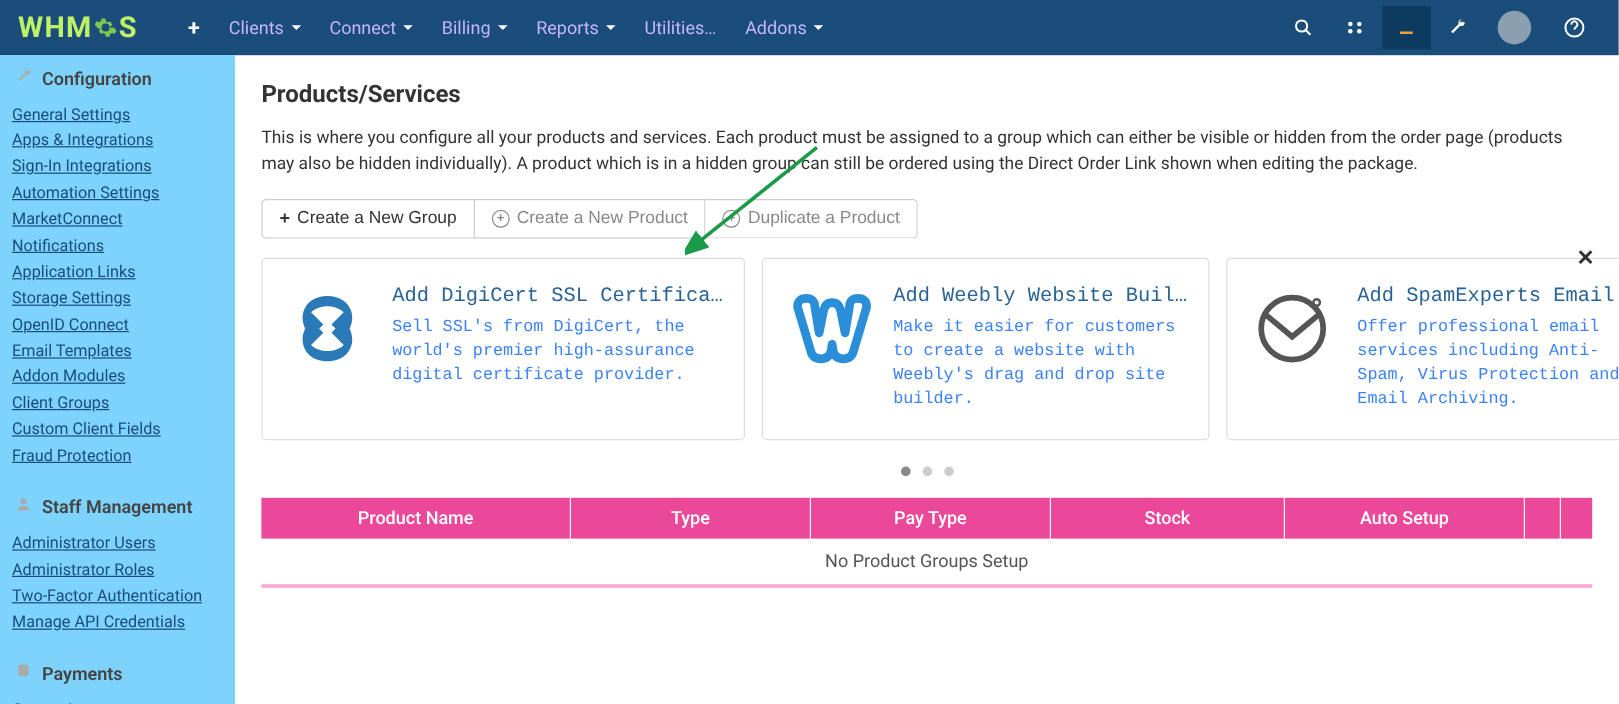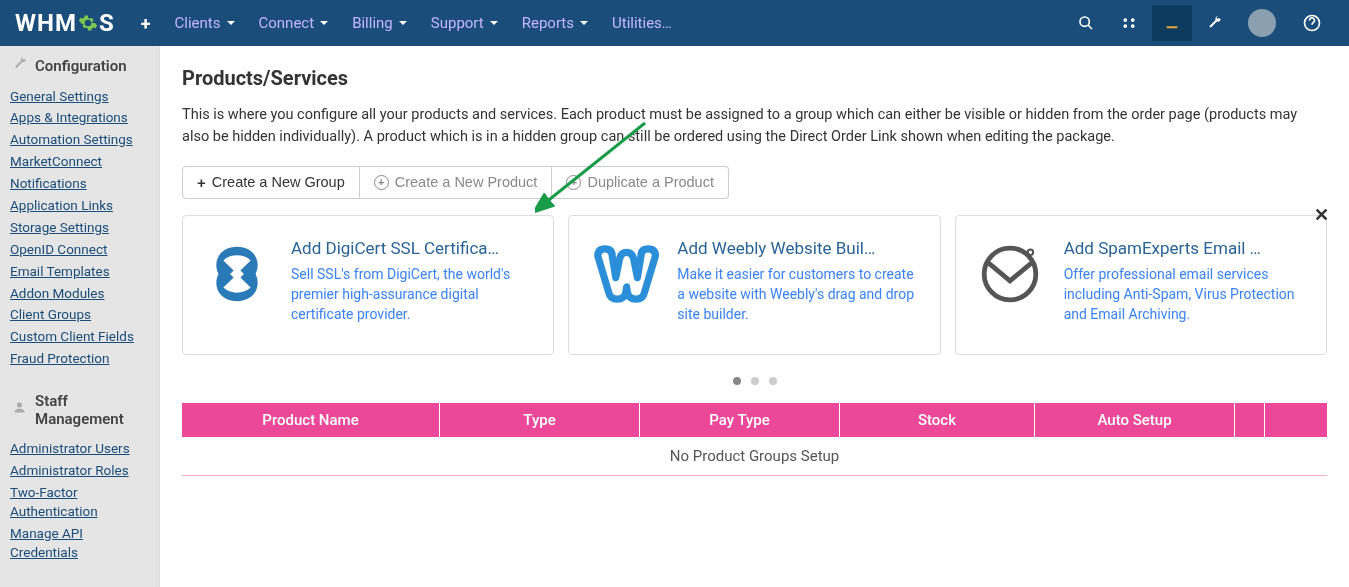--- a/index.html
+++ b/index.html
@@ -1,30 +1,30 @@
 <!DOCTYPE html>
 <html><head>
 <meta charset="utf-8">
 <style>
 * { margin: 0; padding: 0; box-sizing: border-box; }
 body { font-family: -apple-system, BlinkMacSystemFont, "Segoe UI", Roboto, "Helvetica Neue", Arial, sans-serif; font-size: 14px; background: #fff; color: #333; width: 1349px; height: 587px; overflow: hidden; }
 .navbar { background: #1a4d7a; height: 46px; display: flex; align-items: center; padding: 0 15px; color: #fff; }
-.logo { font-size: 24px; font-weight: bold; color: #ffffff; letter-spacing: 1px; margin-right: 16px; display: flex; align-items: center; }
+.logo { font-size: 24px; font-weight: bold; color: #bef264; letter-spacing: 1px; margin-right: 32px; display: flex; align-items: center; }
 .logo .cog { color: #7ec850; display:inline-flex; align-items:center; margin:0 1px; }
 .nav-left { display: flex; align-items: center; gap: 4px; }
 .nav-item { color: #c4b5fd; padding: 12px 10px; cursor: pointer; font-size: 15px; display: flex; align-items: center; gap: 4px; }
 .plus-btn { padding: 12px 10px; cursor: pointer; font-size: 18px; font-weight:bold; }
 .caret { display: inline-block; width: 0; height: 0; border-left: 4px solid transparent; border-right: 4px solid transparent; border-top: 4px solid #fff; margin-left: 2px; vertical-align: middle; }
 .nav-right { margin-left: auto; display: flex; align-items: center; gap: 2px; }
 .nav-icon { padding: 10px 12px; cursor: pointer; display: flex; align-items: center; justify-content: center; }
 .nav-icon.active { background: #0d3b5f; }
 .avatar { width: 28px; height: 28px; border-radius: 50%; background: #8aa0b0; }
 
 .layout { display: flex; height: calc(100% - 46px); }
-.sidebar { width: 160px; background: #e5e5e5; border-right: 1px solid #ddd; padding: 0; overflow-y: auto; flex-shrink:0; }
+.sidebar { width: 196px; background: #7dd3fc; border-right: 1px solid #ddd; padding: 0; overflow-y: auto; flex-shrink:0; }
 .side-section-header { display: flex; align-items: center; gap: 8px; padding: 10px 12px; font-weight: 600; color: #444; font-size: 15px; }
 .side-section-header svg, .side-section-header .sicon { color: #999; }
 .side-links { padding: 0 10px 12px 10px; }
 .side-links a { display: block; color: #1a4d7a; text-decoration: underline; font-size: 13.5px; line-height: 1.4; padding: 1.5px 0; cursor: pointer; }
 
 .main { flex: 1; padding: 20px 22px; overflow-y: auto; position: relative; }
 h1.page-title { font-size: 20px; font-weight: 700; color: #333; margin-bottom: 14px; }
 .desc { font-size: 14.5px; color: #333; margin-bottom: 18px; line-height: 1.5; }
 
 .btn-group { display: inline-flex; border-radius: 4px; }
@@ -32,41 +32,41 @@
 .btn:first-child { border-radius: 4px 0 0 4px; }
 .btn:last-child { border-radius: 0 4px 4px 0; }
 .btn + .btn { border-left: none; }
 .btn.disabled { color: #888; cursor: not-allowed; }
 .plus-icon { font-weight: bold; font-size: 15px; }
 .circ-plus { display:inline-flex; width:15px; height:15px; border:1.5px solid currentColor; border-radius:50%; align-items:center; justify-content:center; font-size:11px; font-weight:bold; line-height:1; }
 
 .close-x { position: absolute; right: 20px; top: 158px; font-size: 18px; color: #333; cursor: pointer; font-weight: bold; }
 
 .cards-row { display: flex; gap: 14px; margin-top: 16px; }
-.card { flex: 1; border: 1px solid #ddd; border-radius: 4px; padding: 22px 18px; display: flex; gap: 18px; align-items: flex-start; min-height: 140px; }
+.card { flex: 1; border: 1px solid #ddd; border-radius: 4px; padding: 22px 18px; display: flex; gap: 18px; align-items: flex-start; min-height: 140px; font-family: Liberation Mono, monospace; }
 .card-icon { width: 72px; height: 72px; flex-shrink: 0; display:flex; align-items:center; justify-content:center; }
 .card-body { flex: 1; min-width: 0; }
 .card-title { font-size: 17px; color: #2a6496; white-space: nowrap; overflow: hidden; text-overflow: ellipsis; margin-bottom: 6px; }
 .card-desc { font-size: 14px; color: #3b82f6; line-height: 1.45; }
 
 .dots { display: flex; justify-content: center; gap: 10px; margin: 22px 0 18px 0; }
 .dot { width: 8px; height: 8px; border-radius: 50%; background: #ccc; }
 .dot.active { background: #888; }
 
 .table-wrap { width: 100%; }
 .thead { display: flex; background: #ec4899; color: #fff; font-size: 15px; font-weight: 500; }
 .th { padding: 8px 10px; text-align: center; border-right: 1px solid #fff; }
 .th.product-name { flex: 0 0 258px; }
 .th.type { flex: 0 0 200px; }
 .th.pay-type { flex: 0 0 200px; }
 .th.stock { flex: 0 0 195px; }
 .th.auto-setup { flex: 0 0 200px; }
 .th.narrow { flex: 0 0 30px; }
 .th.narrow:last-child { border-right: none; }
-.tbody { border-bottom: 1px solid #f9a8d4; }
+.tbody { border-bottom: 3px solid #f9a8d4; }
 .trow { padding: 10px; text-align: center; color: #555; font-size: 15px; }
 
 .arrow-annotation { position: absolute; left: 375px; top: 72px; pointer-events: none; }
 </style>
 </head>
 <body>
 
 <div class="navbar">
   <div class="logo">
     <span>WHM</span>
@@ -85,29 +85,29 @@
       </div>
     <div class="nav-item">
         <span>Connect</span>
         <span class="caret"></span>
       </div>
     <div class="nav-item">
         <span>Billing</span>
         <span class="caret"></span>
       </div>
     <div class="nav-item">
-        <span>Support</span>
-        <span class="caret"></span>
-      </div>
-    <div class="nav-item">
         <span>Reports</span>
         <span class="caret"></span>
       </div>
     <div class="nav-item">
         <span>Utilities…</span>
+      </div>
+    <div class="nav-item">
+        <span>Addons</span>
+        <span class="caret"></span>
       </div>
   </div>
   <div class="nav-right">
     <div class="nav-icon">
         <svg width="16" height="16" viewBox="0 0 24 24" fill="none" stroke="#fff" stroke-width="2.5">
           <circle cx="10" cy="10" r="7"></circle>
           <line x1="21" y1="21" x2="15" y2="15"></line>
         </svg>
       </div>
     <div class="nav-icon">
@@ -144,20 +144,21 @@
   <div class="sidebar">
     <div class="side-section-header">
       <span class="sicon"><svg width="15" height="15" viewBox="0 0 24 24" fill="#aaa">
             <path d="M22 6a4 4 0 01-5.6 3.7L7 19l-2-2 9.3-9.4A4 4 0 0118 2l-2.5 2.5L17 6l1.5-1.5L22 6z"></path>
           </svg></span>
       <span>Configuration</span>
     </div>
     <div class="side-links">
       <a>General Settings</a>
       <a>Apps &amp; Integrations</a>
+      <a>Sign-In Integrations</a>
       <a>Automation Settings</a>
       <a>MarketConnect</a>
       <a>Notifications</a>
       <a>Application Links</a>
       <a>Storage Settings</a>
       <a>OpenID Connect</a>
       <a>Email Templates</a>
       <a>Addon Modules</a>
       <a>Client Groups</a>
       <a>Custom Client Fields</a>

